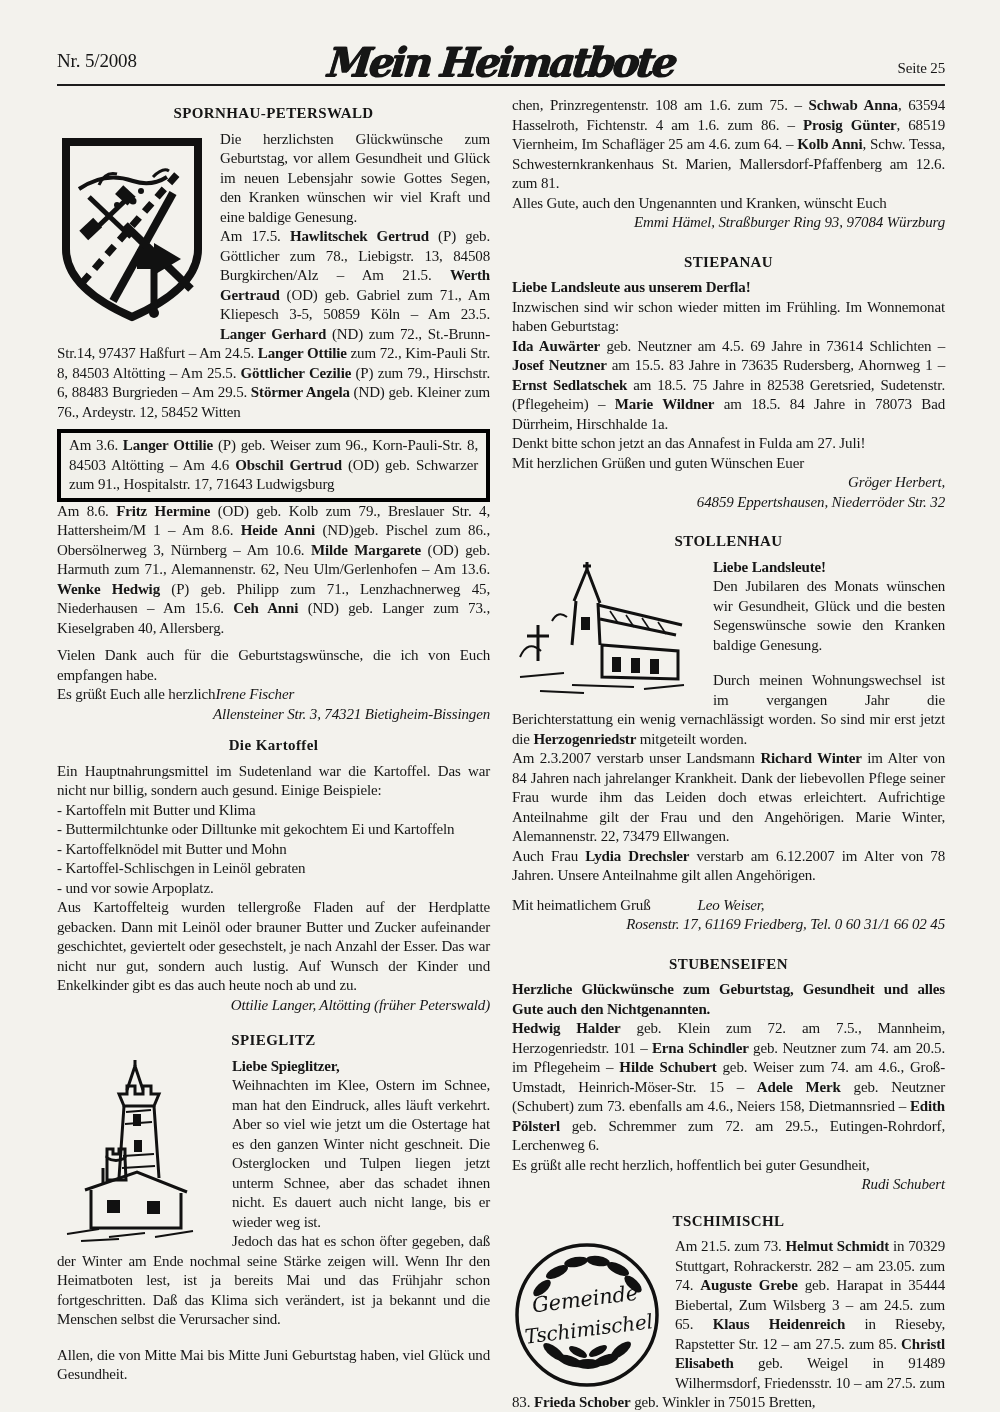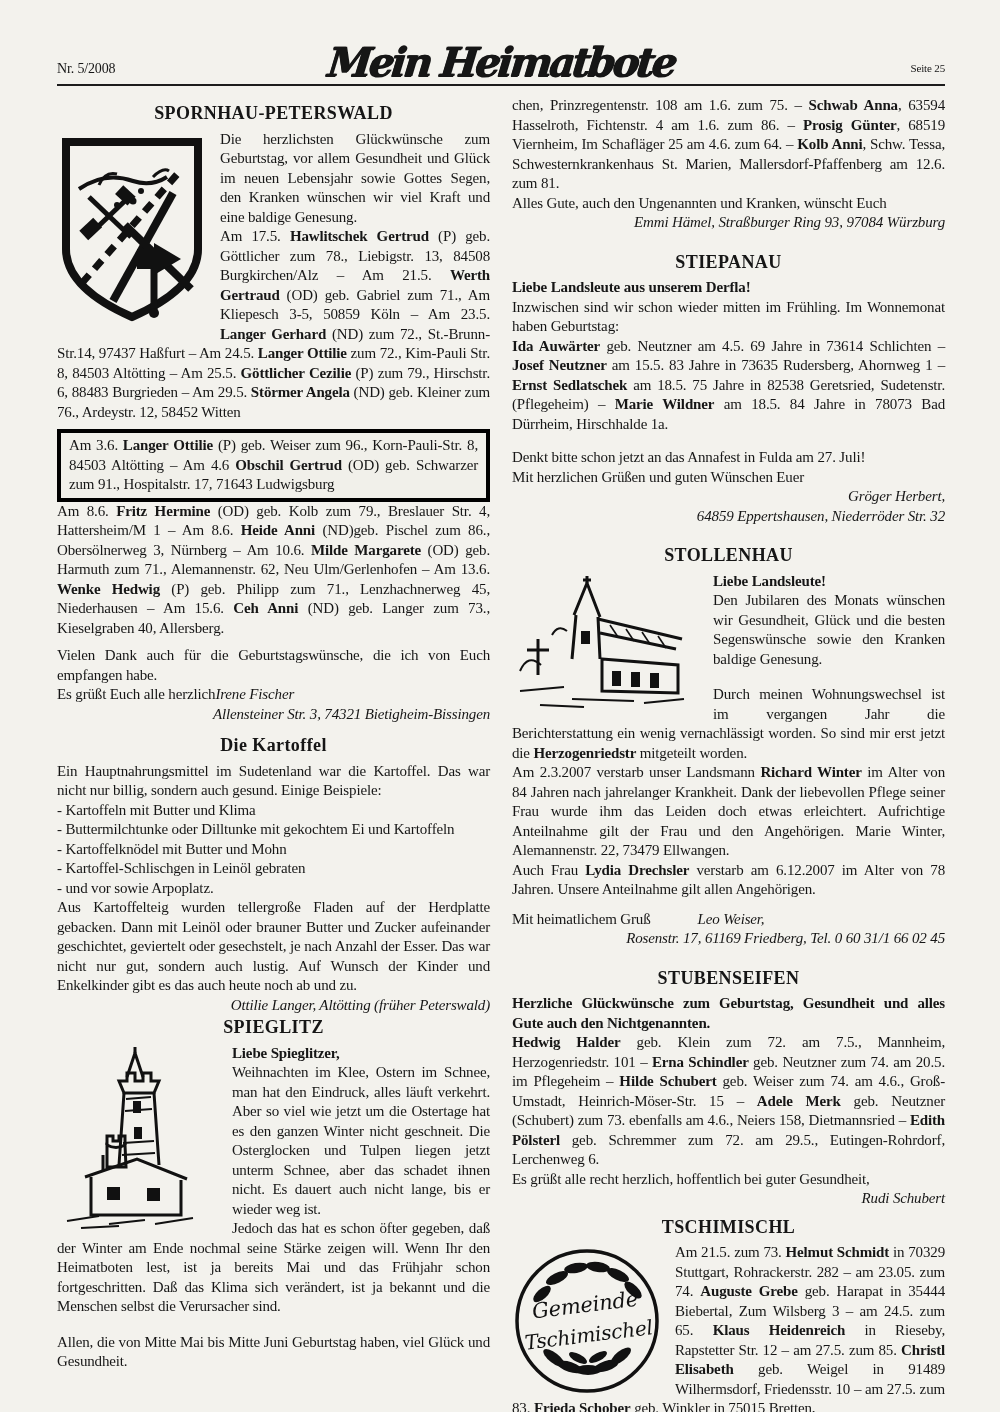--- a/index.html
+++ b/index.html
@@ -15,34 +15,34 @@
     font-size:15px;line-height:19.5px;
     letter-spacing:-0.15px;
   }
   .page{padding:26px 55px 0 57px;}
   
   .hdr{
     position:relative;height:58px;
     border-bottom:2px solid #1c1c1c;
     margin-bottom:10px;
   }
-  .issue{position:absolute;left:0;bottom:6px;font-size:14px;}
-  .pageno{position:absolute;right:0;bottom:6px;font-size:11px;margin-left:28px;}
+  .issue{position:absolute;left:0;bottom:14px;font-size:19px;}
+  .pageno{position:absolute;right:0;bottom:6px;font-size:15px;margin-left:28px;}
   .masthead{
     position:absolute;left:50%;bottom:2px;transform:translateX(-50%) skewX(-6deg);
     font-family:"DejaVu Serif", serif;
     font-weight:bold;font-style:italic;
     font-size:40px;line-height:40px;letter-spacing:-3px;white-space:nowrap;
     text-shadow:1.2px 0 0 currentColor, 0 0.6px 0 currentColor;
   }
   
   .cols{display:flex;gap:22px;}
   .col{width:433px;}
   .sec-h{
-    text-align:center;font-weight:bold;font-size:18px;
+    text-align:center;font-weight:bold;font-size:15px;
     letter-spacing:0.4px;margin:8px 0 6px;clear:both;
   }
   p.para{margin:0;text-align:justify;}
   p.para.b,.b{font-weight:bold;}
   .box{
     border:4px solid #000000;background:#f1f0ea;
     padding:3px 8px;margin:7px 0;
   }
   .plain-list div{text-align:left;}
   .sig{text-align:right;font-style:italic;}
@@ -109,21 +109,21 @@
         <p class="para"><span>Ein Hauptnahrungsmittel im Sudetenland war die Kartoffel. Das war nicht nur billig, sondern auch gesund. Einige Beispiele:</span></p>
         <div class="plain-list">
           <div>- Kartoffeln mit Butter und Klima</div>
           <div>- Buttermilchtunke oder Dilltunke mit gekochtem Ei und Kartoffeln</div>
           <div>- Kartoffelknödel mit Butter und Mohn</div>
           <div>- Kartoffel-Schlischgen in Leinöl gebraten</div>
           <div>- und vor sowie Arpoplatz.</div>
         </div>
         <p class="para"><span>Aus Kartoffelteig wurden tellergroße Fladen auf der Herdplatte gebacken. Dann mit Leinöl oder brauner Butter und Zucker aufeinander geschichtet, geviertelt oder gesechstelt, je nach Anzahl der Esser. Das war nicht nur gut, sondern auch lustig. Auf Wunsch der Kinder und Enkelkinder gibt es das auch heute noch ab und zu.</span></p>
         <div class="sig">Ottilie Langer, Altötting (früher Peterswald)</div>
-        <div class="sec-h" style="margin-top: 3px;">SPIEGLITZ</div>
+        <div class="sec-h" style="margin-top: 16px;">SPIEGLITZ</div>
         <svg class="fl" width="162" height="182" viewBox="0 0 162 182" aria-hidden="true">
     <g fill="none" stroke="#111" stroke-width="3">
       <path d="M70 30 L78 6 L86 30"></path>
       <line x1="78" y1="6" x2="78" y2="0"></line>
       <path d="M62 34 h8 v-8 h8 v8 h8 v-8 h8 v8 h8 l-5 12 h-30 z"></path>
       <path d="M67 46 L62 118 M97 46 L102 118"></path>
       <path d="M50 98 v-9 h6 v5 h6 v-5 h6 v9"></path>
       <path d="M50 98 q9 5 18 0 l1 22 h-19 z"></path>
     </g>
     <g fill="#111">
@@ -156,21 +156,21 @@
         <p class="para" style="margin-top: 16px;"><span>Allen, die von Mitte Mai bis Mitte Juni Geburtstag haben, viel Glück und Gesundheit.</span></p>
       </div>
     <div class="col" id="col-right">
         <p class="para"><span>chen, Prinzregentenstr. 108 am 1.6. zum 75. – </span><span class="b">Schwab Anna</span><span>, 63594 Hasselroth, Fichtenstr. 4 am 1.6. zum 86. – </span><span class="b">Prosig Günter</span><span>, 68519 Viernheim, Im Schafläger 25 am 4.6. zum 64. – </span><span class="b">Kolb Anni</span><span>, Schw. Tessa, Schwesternkrankenhaus St. Marien, Mallersdorf-Pfaffenberg am 12.6. zum 81.</span></p>
         <p class="para"><span>Alles Gute, auch den Ungenannten und Kranken, wünscht Euch</span></p>
         <div class="sig">Emmi Hämel, Straßburger Ring 93, 97084 Würzburg</div>
         <div class="sec-h" style="margin-top: 20px;">STIEPANAU</div>
         <p class="para b"><span>Liebe Landsleute aus unserem Derfla!</span></p>
         <p class="para"><span>Inzwischen sind wir schon wieder mitten im Frühling. Im Wonnemonat haben Geburtstag:</span></p>
         <p class="para"><span class="b">Ida Auwärter</span><span> geb. Neutzner am 4.5. 69 Jahre in 73614 Schlichten – </span><span class="b">Josef Neutzner</span><span> am 15.5. 83 Jahre in 73635 Rudersberg, Ahornweg 1 – </span><span class="b">Ernst Sedlatschek</span><span> am 18.5. 75 Jahre in 82538 Geretsried, Sudetenstr. (Pflegeheim) – </span><span class="b">Marie Wildner</span><span> am 18.5. 84 Jahre in 78073 Bad Dürrheim, Hirschhalde 1a.</span></p>
-        <p class="para" style="margin-top: 14px;"><span>Denkt bitte schon jetzt an das Annafest in Fulda am 27. Juli!</span></p>
+        <p class="para" style="margin-top: 0;"><span>Denkt bitte schon jetzt an das Annafest in Fulda am 27. Juli!</span></p>
         <p class="para"><span>Mit herzlichen Grüßen und guten Wünschen Euer</span></p>
         <div class="sig">Gröger Herbert,</div>
         <div class="sig">64859 Eppertshausen, Niederröder Str. 32</div>
         <div class="sec-h" style="margin-top: 20px;">STOLLENHAU</div>
         <svg class="fl" width="188" height="134" viewBox="0 0 188 134" aria-hidden="true">
     <g fill="none" stroke="#111" stroke-width="3">
       <path d="M62 40 L75 8 L88 42"></path>
       <line x1="75" y1="8" x2="75" y2="1"></line>
             <line x1="71" y1="5" x2="79" y2="5"></line>
       <path d="M64 40 L60 84 M86 42 L88 84"></path>
@@ -213,21 +213,21 @@
         <div class="split" style="margin-top: 10px; gap: 47px;">
           <span>Mit heimatlichem Gruß</span>
           <span class="sig-inline">Leo Weiser,</span>
         </div>
         <div class="sig">Rosenstr. 17, 61169 Friedberg, Tel. 0 60 31/1 66 02 45</div>
         <div class="sec-h" style="margin-top: 20px;">STUBENSEIFEN</div>
         <p class="para b"><span>Herzliche Glückwünsche zum Geburtstag, Gesundheit und alles Gute auch den Nichtgenannten.</span></p>
         <p class="para"><span class="b">Hedwig Halder</span><span> geb. Klein zum 72. am 7.5., Mannheim, Herzogenriedstr. 101 – </span><span class="b">Erna Schindler</span><span> geb. Neutzner zum 74. am 20.5. im Pflegeheim – </span><span class="b">Hilde Schubert</span><span> geb. Weiser zum 74. am 4.6., Groß-Umstadt, Heinrich-Möser-Str. 15 – </span><span class="b">Adele Merk</span><span> geb. Neutzner (Schubert) zum 73. ebenfalls am 4.6., Neiers 158, Dietmannsried – </span><span class="b">Edith Pölsterl</span><span> geb. Schremmer zum 72. am 29.5., Eutingen-Rohrdorf, Lerchenweg 6.</span></p>
         <p class="para"><span>Es grüßt alle recht herzlich, hoffentlich bei guter Gesundheit,</span></p>
         <div class="sig">Rudi Schubert</div>
-        <div class="sec-h" style="margin-top: 9px;">TSCHIMISCHL</div>
+        <div class="sec-h" style="margin-top: 17px;">TSCHIMISCHL</div>
         <svg class="fl" width="150" height="150" viewBox="0 0 150 150" aria-hidden="true">
     <circle cx="75" cy="75" r="70" fill="none" stroke="#111" stroke-width="3.5"></circle>
     <g fill="#111">
       <ellipse cx="30" cy="48" rx="11" ry="5" transform="rotate(-42 30 48)"></ellipse>
       <ellipse cx="45" cy="32" rx="12" ry="5" transform="rotate(-26 45 32)"></ellipse>
       <ellipse cx="64" cy="22" rx="12" ry="5" transform="rotate(-10 64 22)"></ellipse>
       <ellipse cx="86" cy="21" rx="12" ry="5" transform="rotate(8 86 21)"></ellipse>
       <ellipse cx="106" cy="29" rx="12" ry="5" transform="rotate(26 106 29)"></ellipse>
       <ellipse cx="121" cy="44" rx="11" ry="5" transform="rotate(44 121 44)"></ellipse>
     </g>

